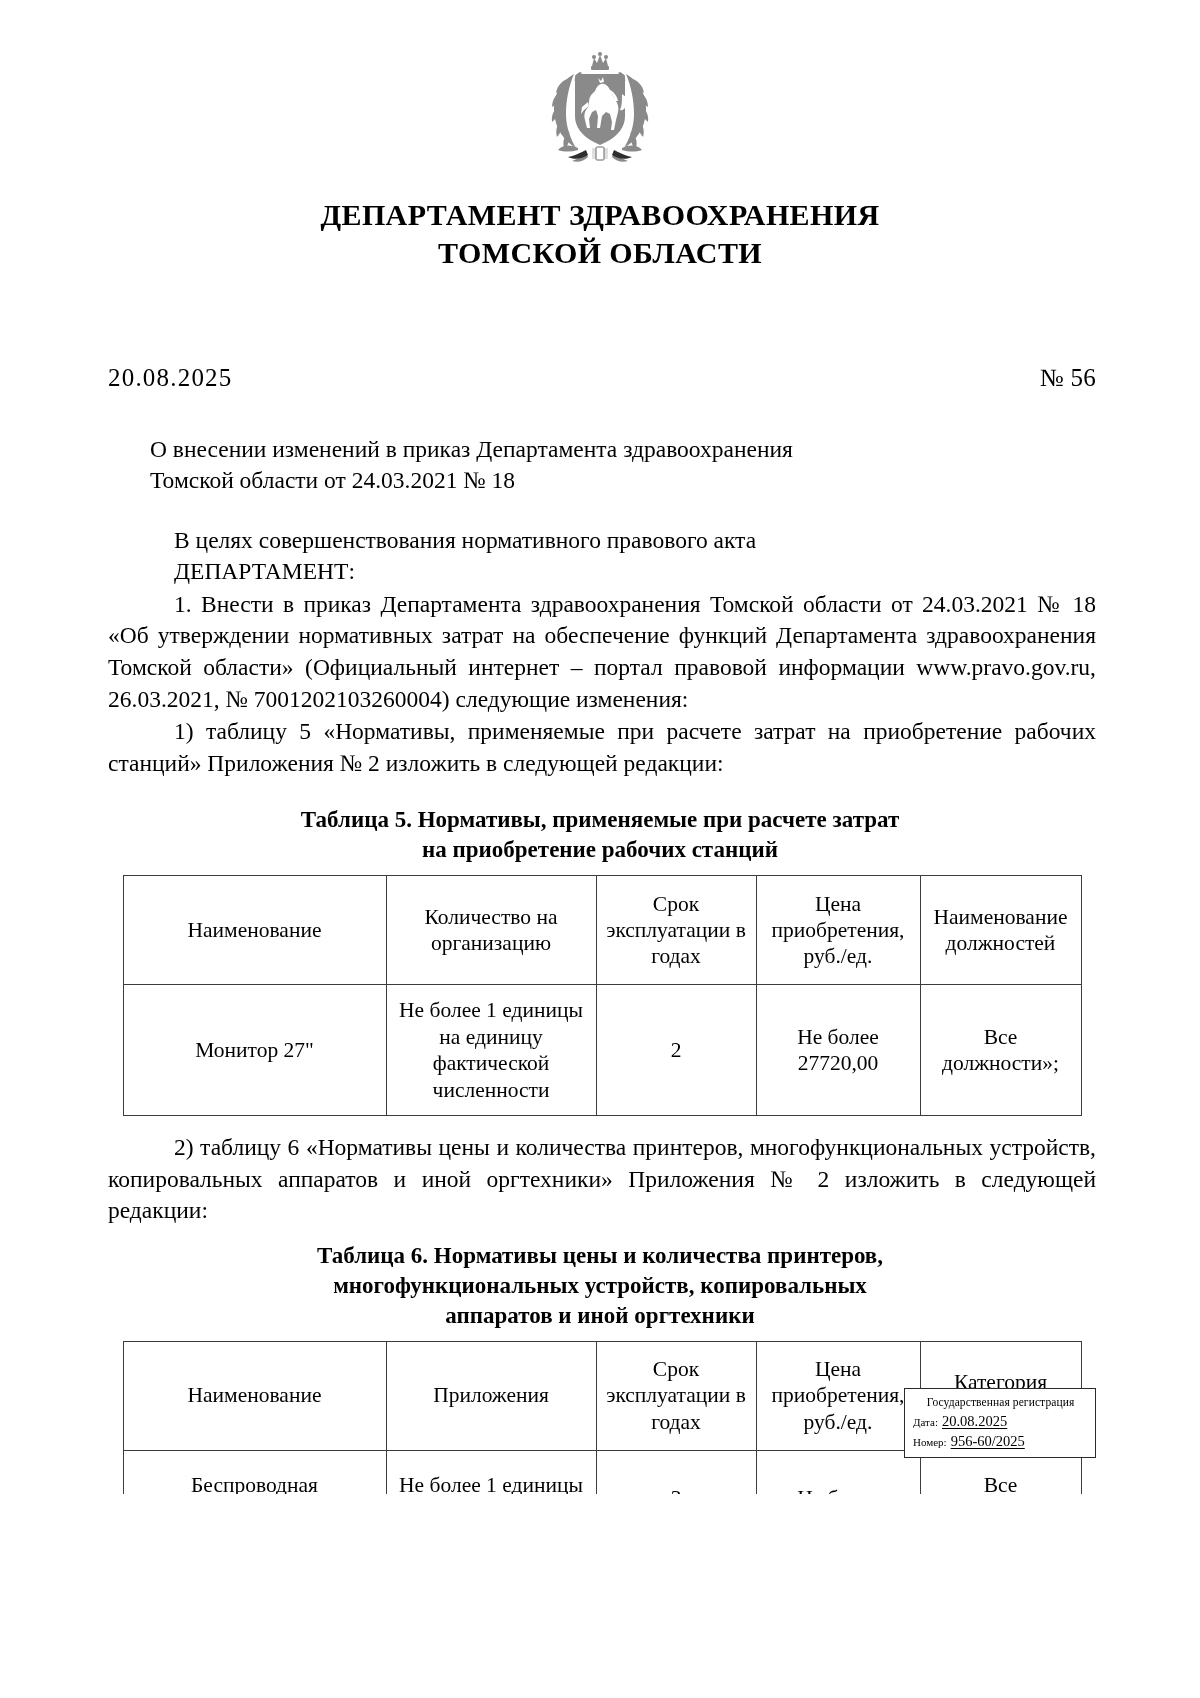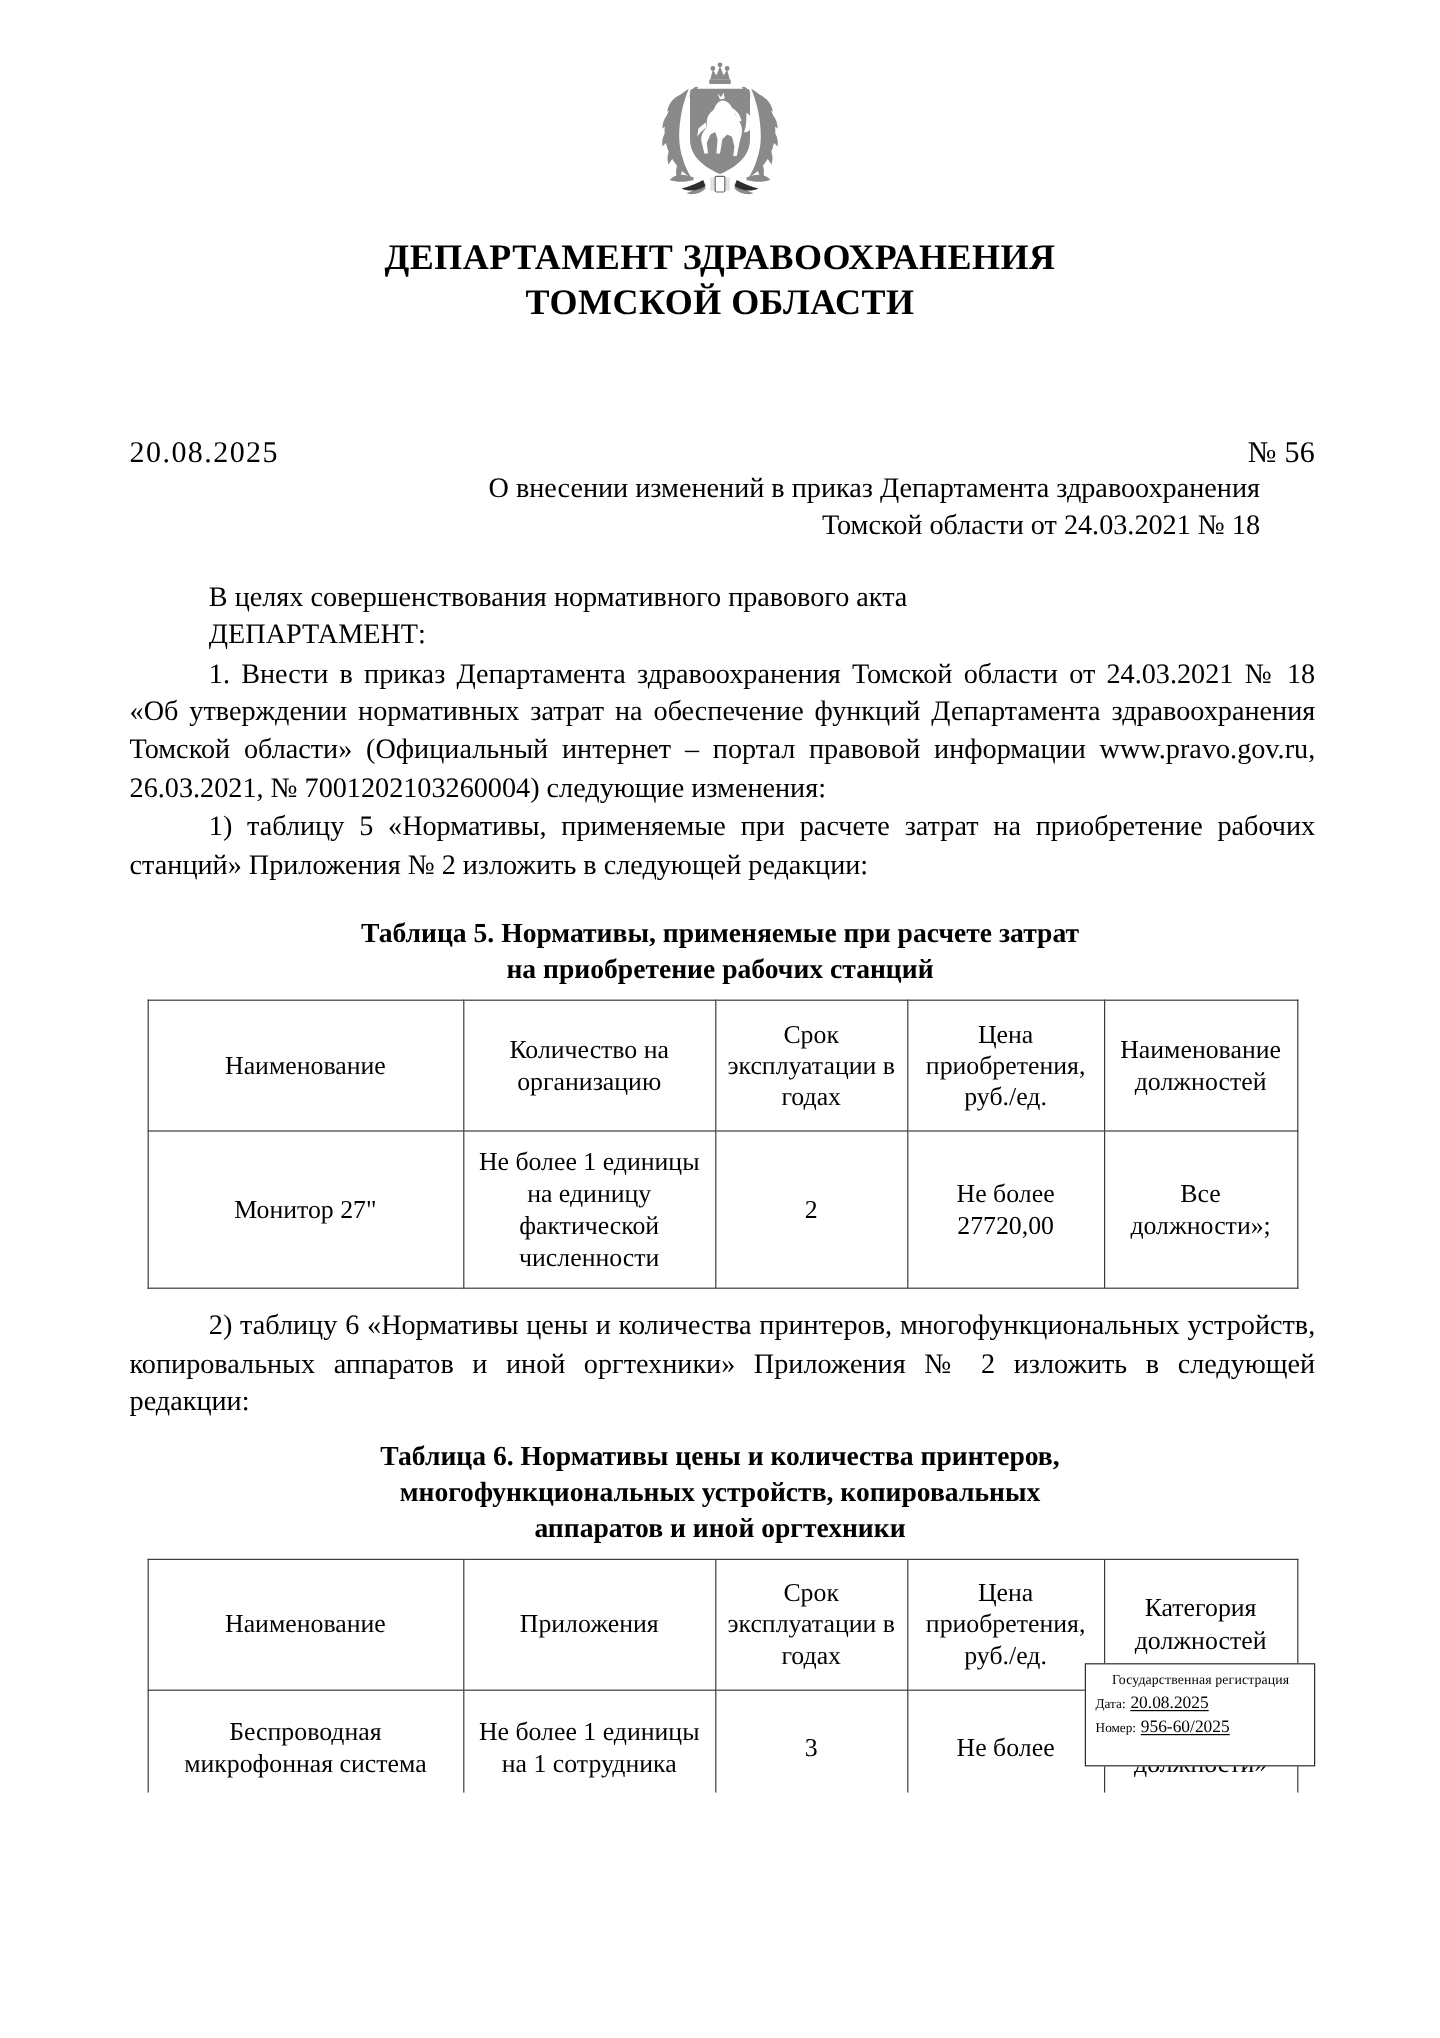--- a/index.html
+++ b/index.html
@@ -59,23 +59,24 @@
     align-items: baseline;
     margin-top: 92px;
     padding: 0 104px 0 108px;
     font-size: 25px;
   }
   .meta-date { letter-spacing: 1.2px; }
   .meta-num { letter-spacing: 0.3px; }
 
   
   .subject {
-    text-align: right;
+    text-align: left;
     font-size: 23.5px;
     line-height: 1.33;
+    margin-top: 42px;
     padding: 0 150px;
   }
   .subject div { white-space: nowrap; }
 
   
   .body-block {
     padding: 0 104px 0 108px;
     margin-top: 28px;
     font-size: 23.5px;
     line-height: 1.345;
@@ -128,25 +129,25 @@
   .c5 { width: 161px; }
 
   .tbl-wrap { padding: 0 104px 0 108px; }
 
   .after-table { margin-top: 16px; }
 
   
   .stamp {
     position: absolute;
     right: 104px;
-    bottom: 22px;
+    bottom: 36px;
     width: 192px;
     border: 1.4px solid #2b2b2b;
     box-sizing: border-box;
-    padding: 5px 7px 21px 8px;
+    padding: 5px 7px 5px 8px;
     font-size: 11.5px;
     line-height: 1.42;
     background: #ffffff;
   }
   .stamp-title {
     text-align: center;
     font-size: 11.5px;
     letter-spacing: 0.1px;
     margin-bottom: 1px;
   }

